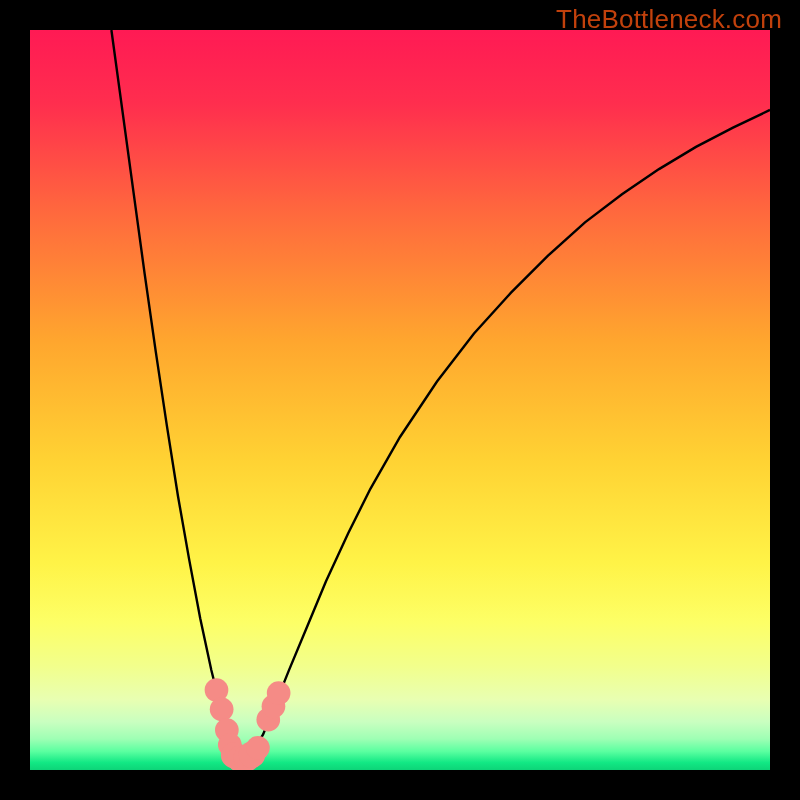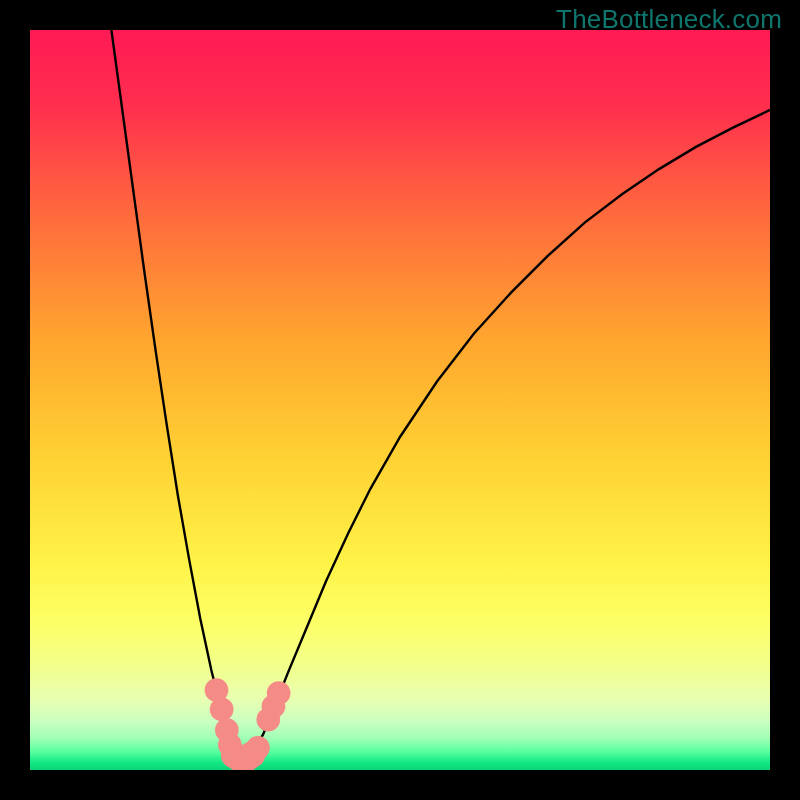--- a/index.html
+++ b/index.html
@@ -23,21 +23,21 @@
     top: 30px;
     left: 30px;
     width: 740px;
     height: 740px;
     overflow: hidden;
   }
   .watermark {
     position: absolute;
     top: 4px;
     right: 18px;
-    color: #0f766e;
+    color: #c2410c;
     font-size: 26px;
     font-weight: 500;
     letter-spacing: 0.2px;
     user-select: none;
   }
   svg { display: block; }
 </style>
 </head>
 <body>
 

